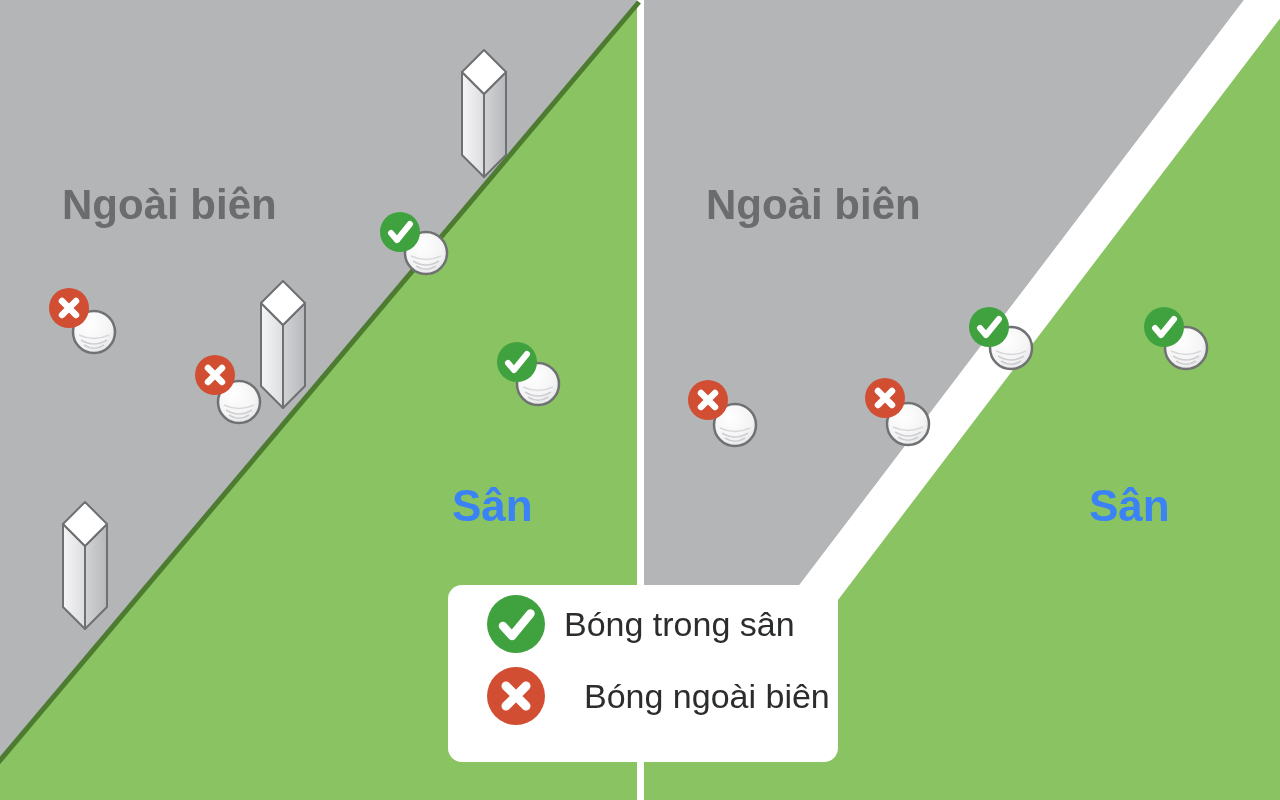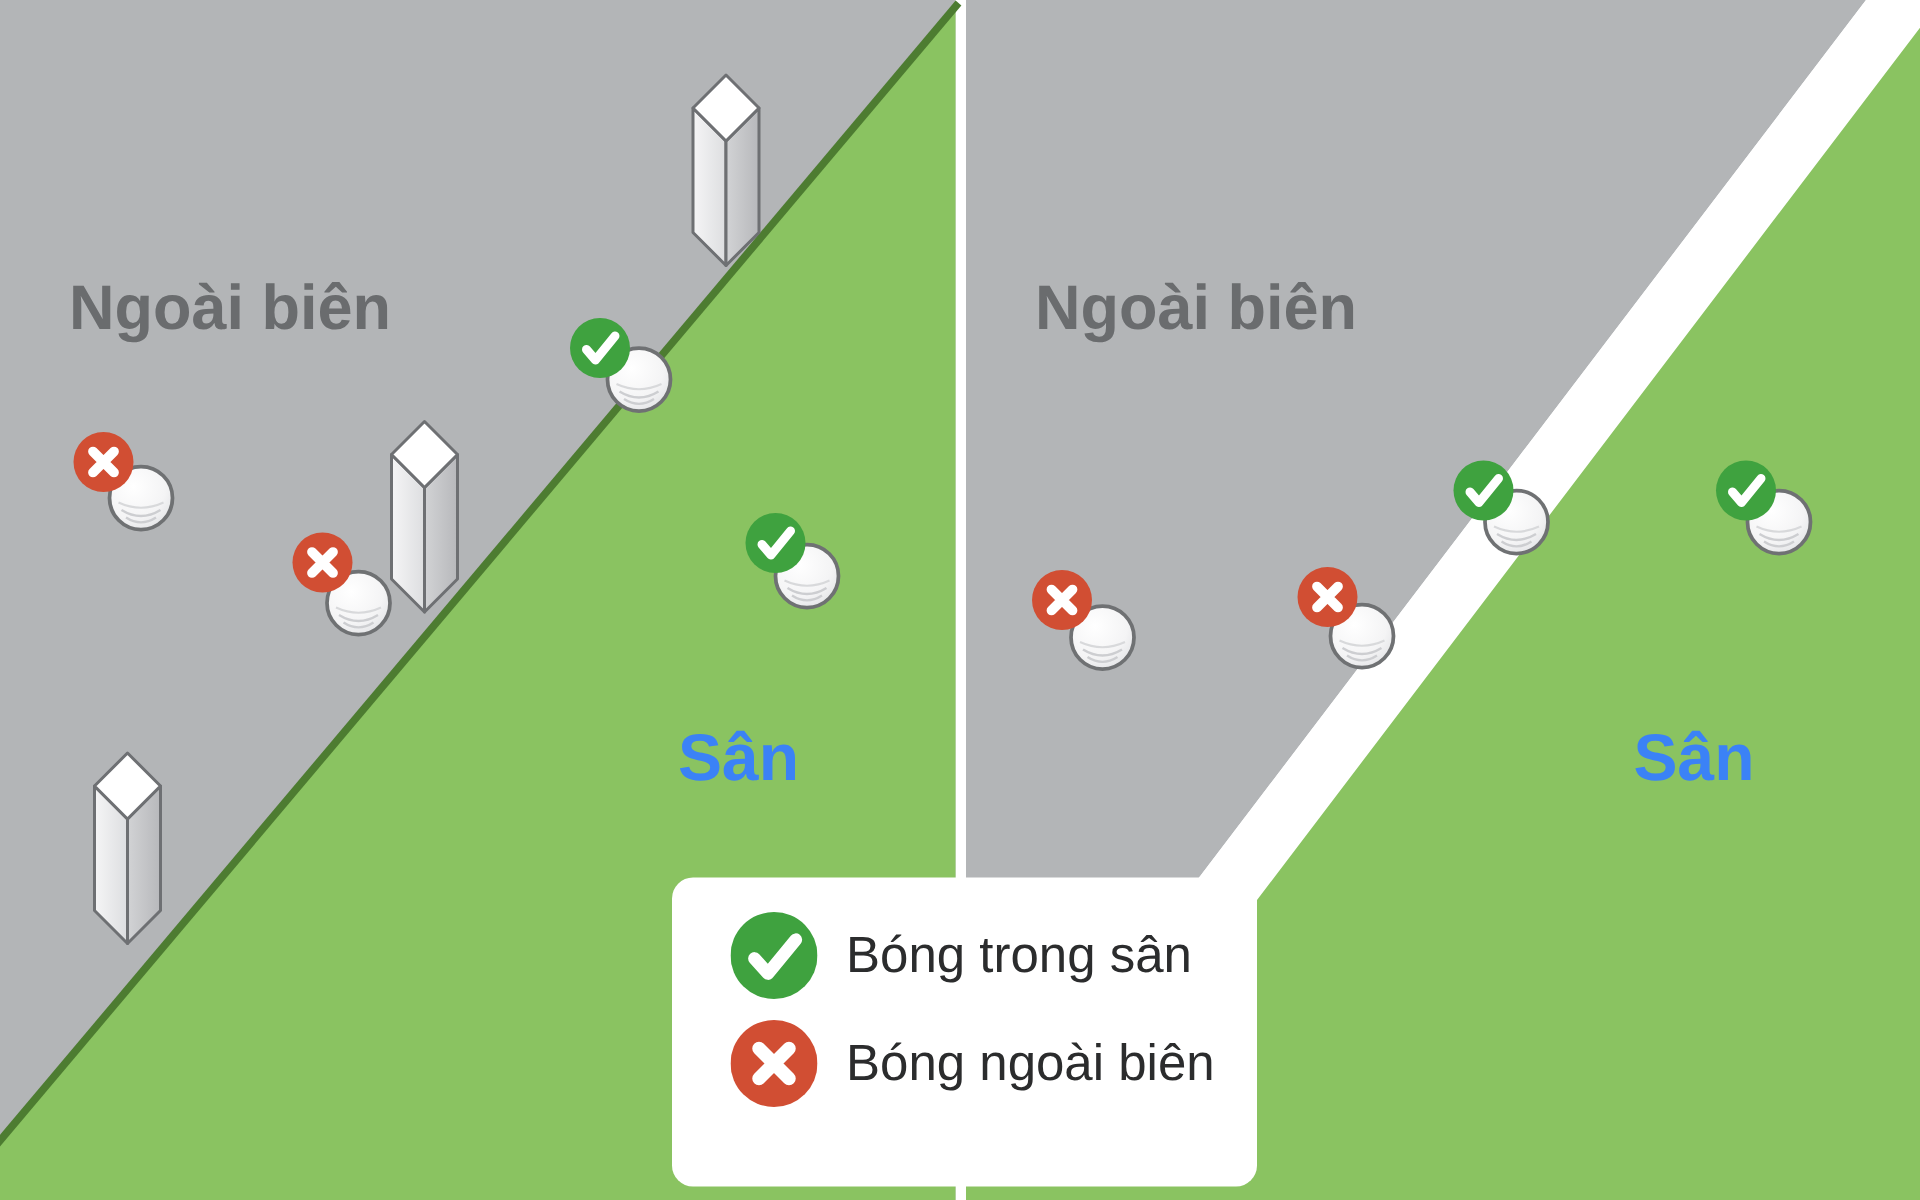--- a/index.html
+++ b/index.html
@@ -11,45 +11,46 @@
     font-family:"Liberation Sans", sans-serif;
   }
   #scene{position:absolute;left:0;top:0;}
   .region-label{
     position:absolute;
     font-weight:bold;
     font-size:42px;
     color:#6a6c6e;
     white-space:nowrap;
     z-index:3;
+    margin-left:16px;
   }
   .field-label{
     position:absolute;
     font-weight:bold;
     font-size:44px;
     color:#3b82f6;
     white-space:nowrap;
     z-index:3;
   }
   #legend-box{
     position:absolute;
     left:448px;top:585px;
-    width:390px;height:206px;
+    width:390px;height:177px;
     background:#ffffff;
     border-radius:14px;
     z-index:5;
     box-sizing:border-box;
-    padding:23px 0 0 39px;
+    padding:10px 0 0 39px;
   }
   .legend-row{
     display:flex;
     align-items:center;
     height:58px;
   }
-  .legend-row + .legend-row{margin-top:14px;}
+  .legend-row + .legend-row{margin-top:14px;gap:20px;}
   .legend-icon{width:58px;height:58px;flex:0 0 58px;}
   .legend-label{
     margin-left:19px;
     font-size:34px;
     color:#2b2c2d;
     white-space:nowrap;
   }
 </style>
 </head>
 <body>

